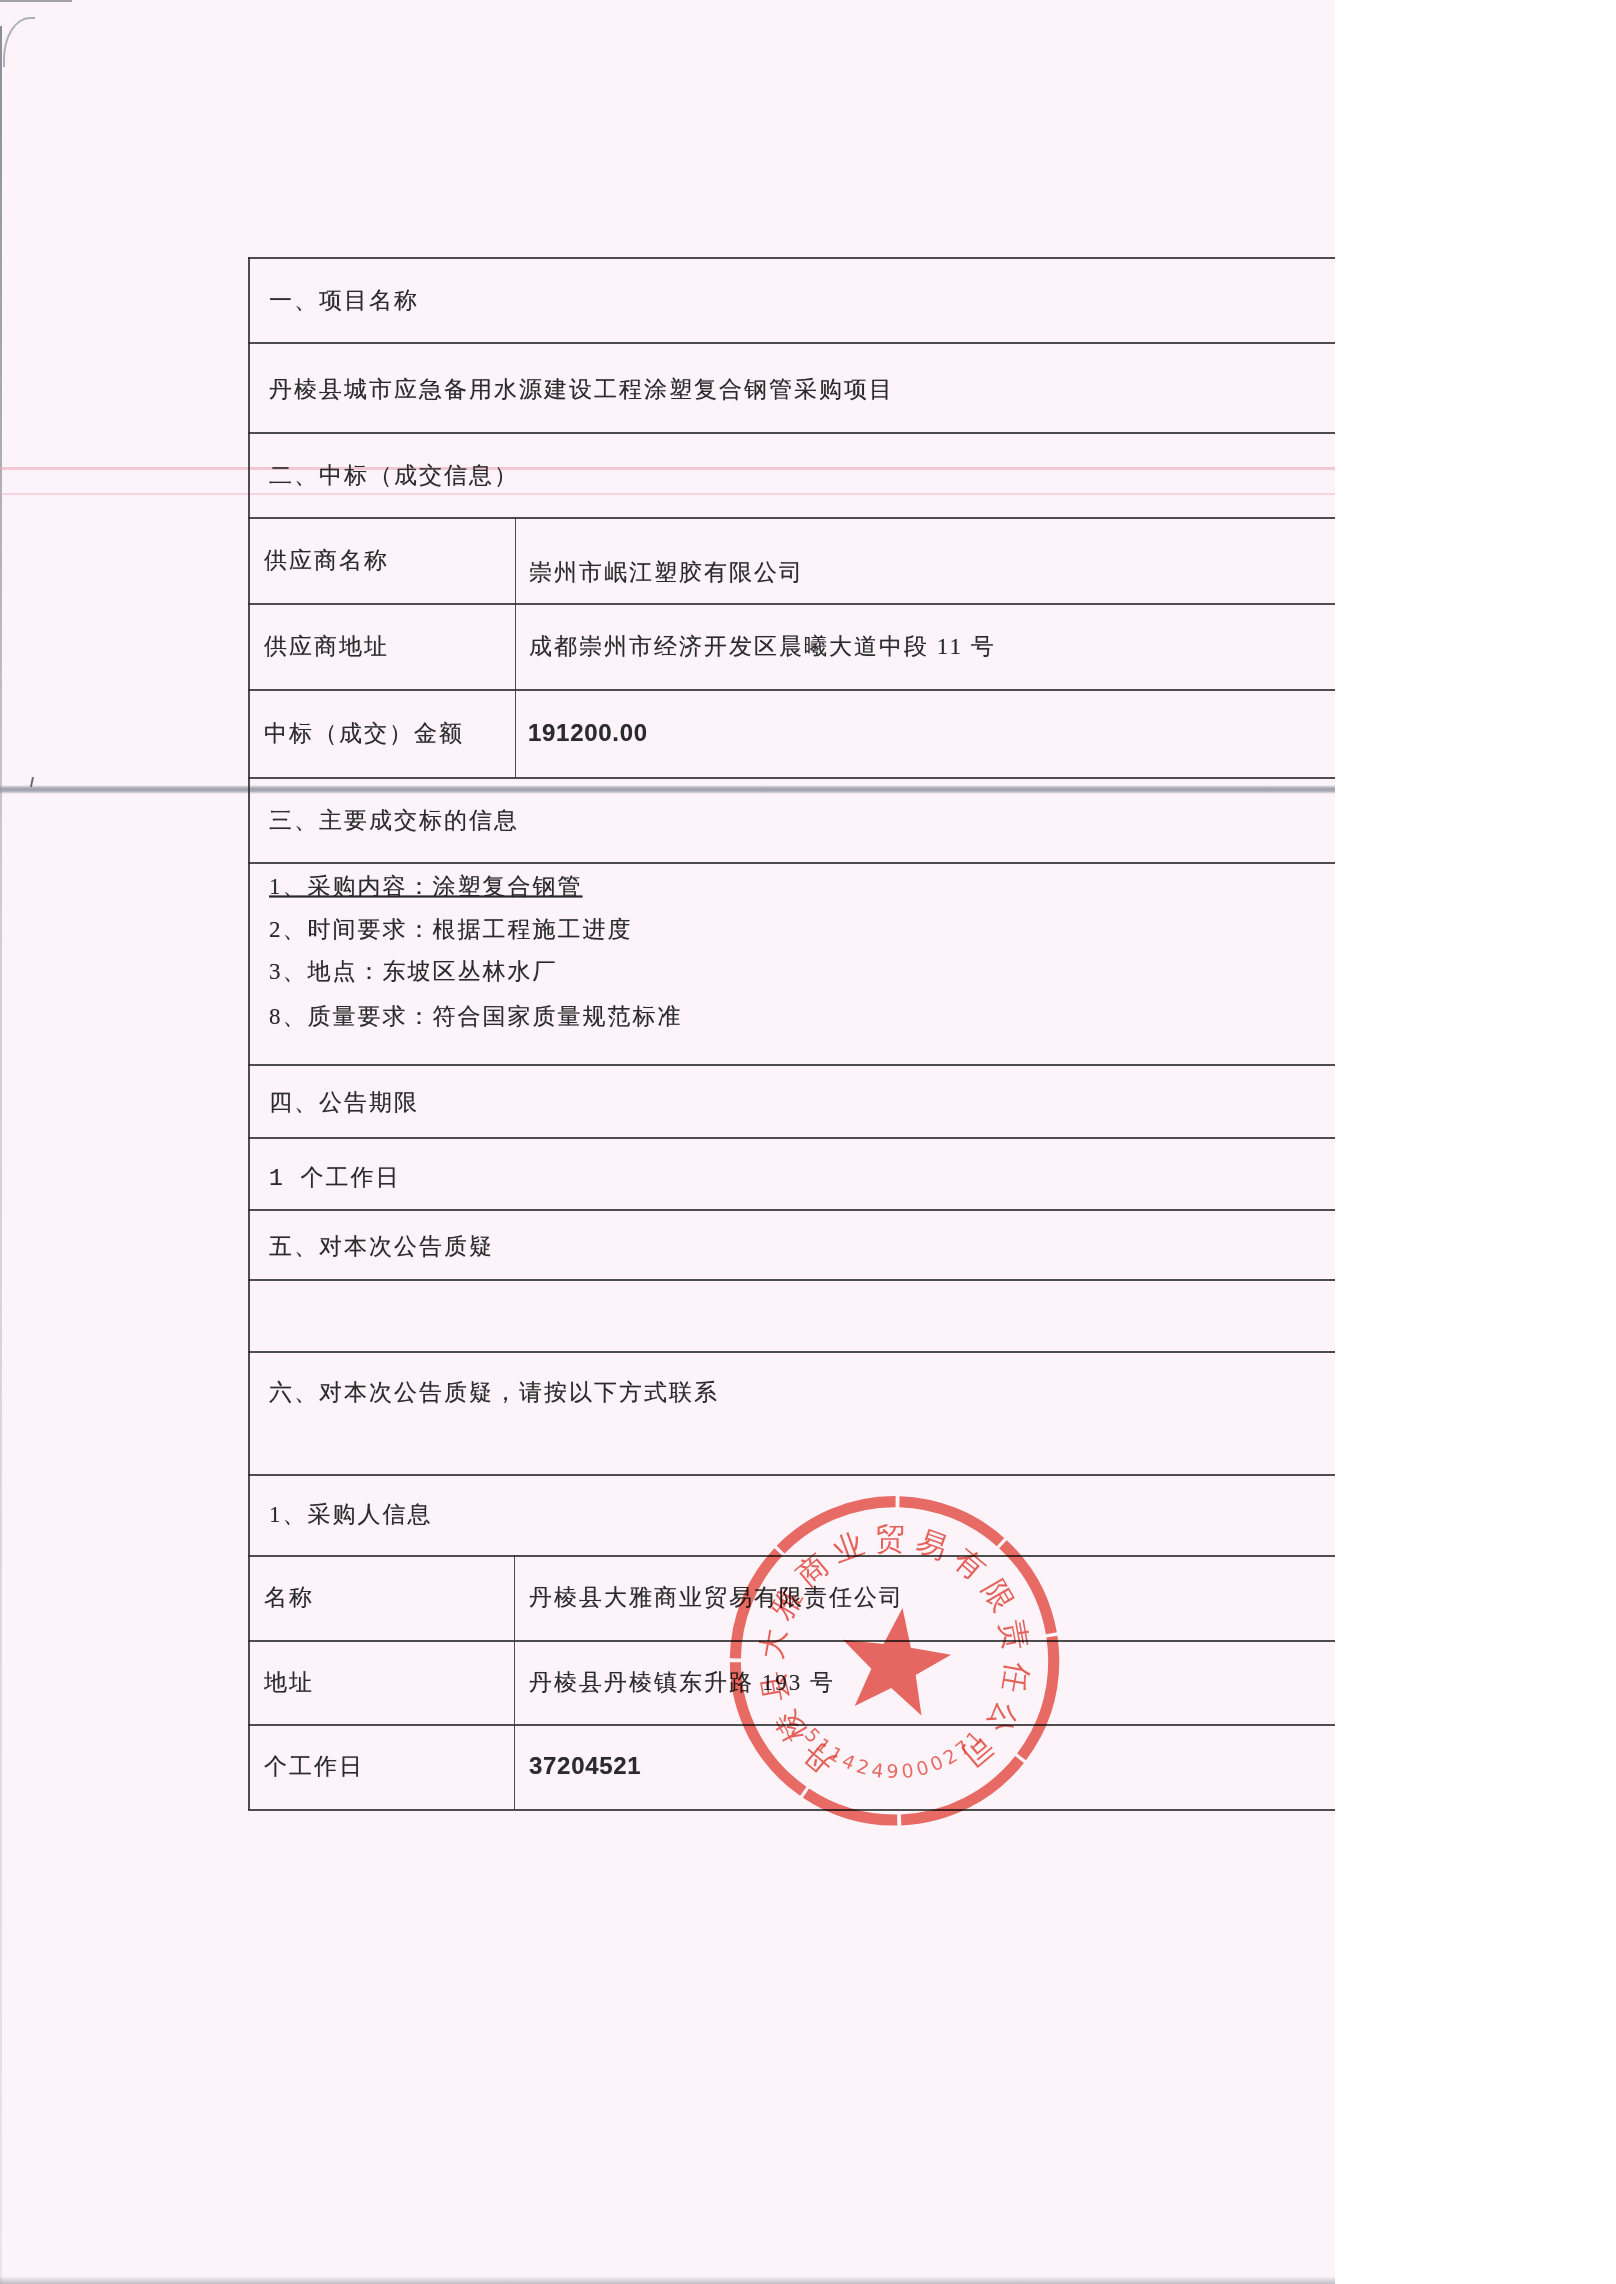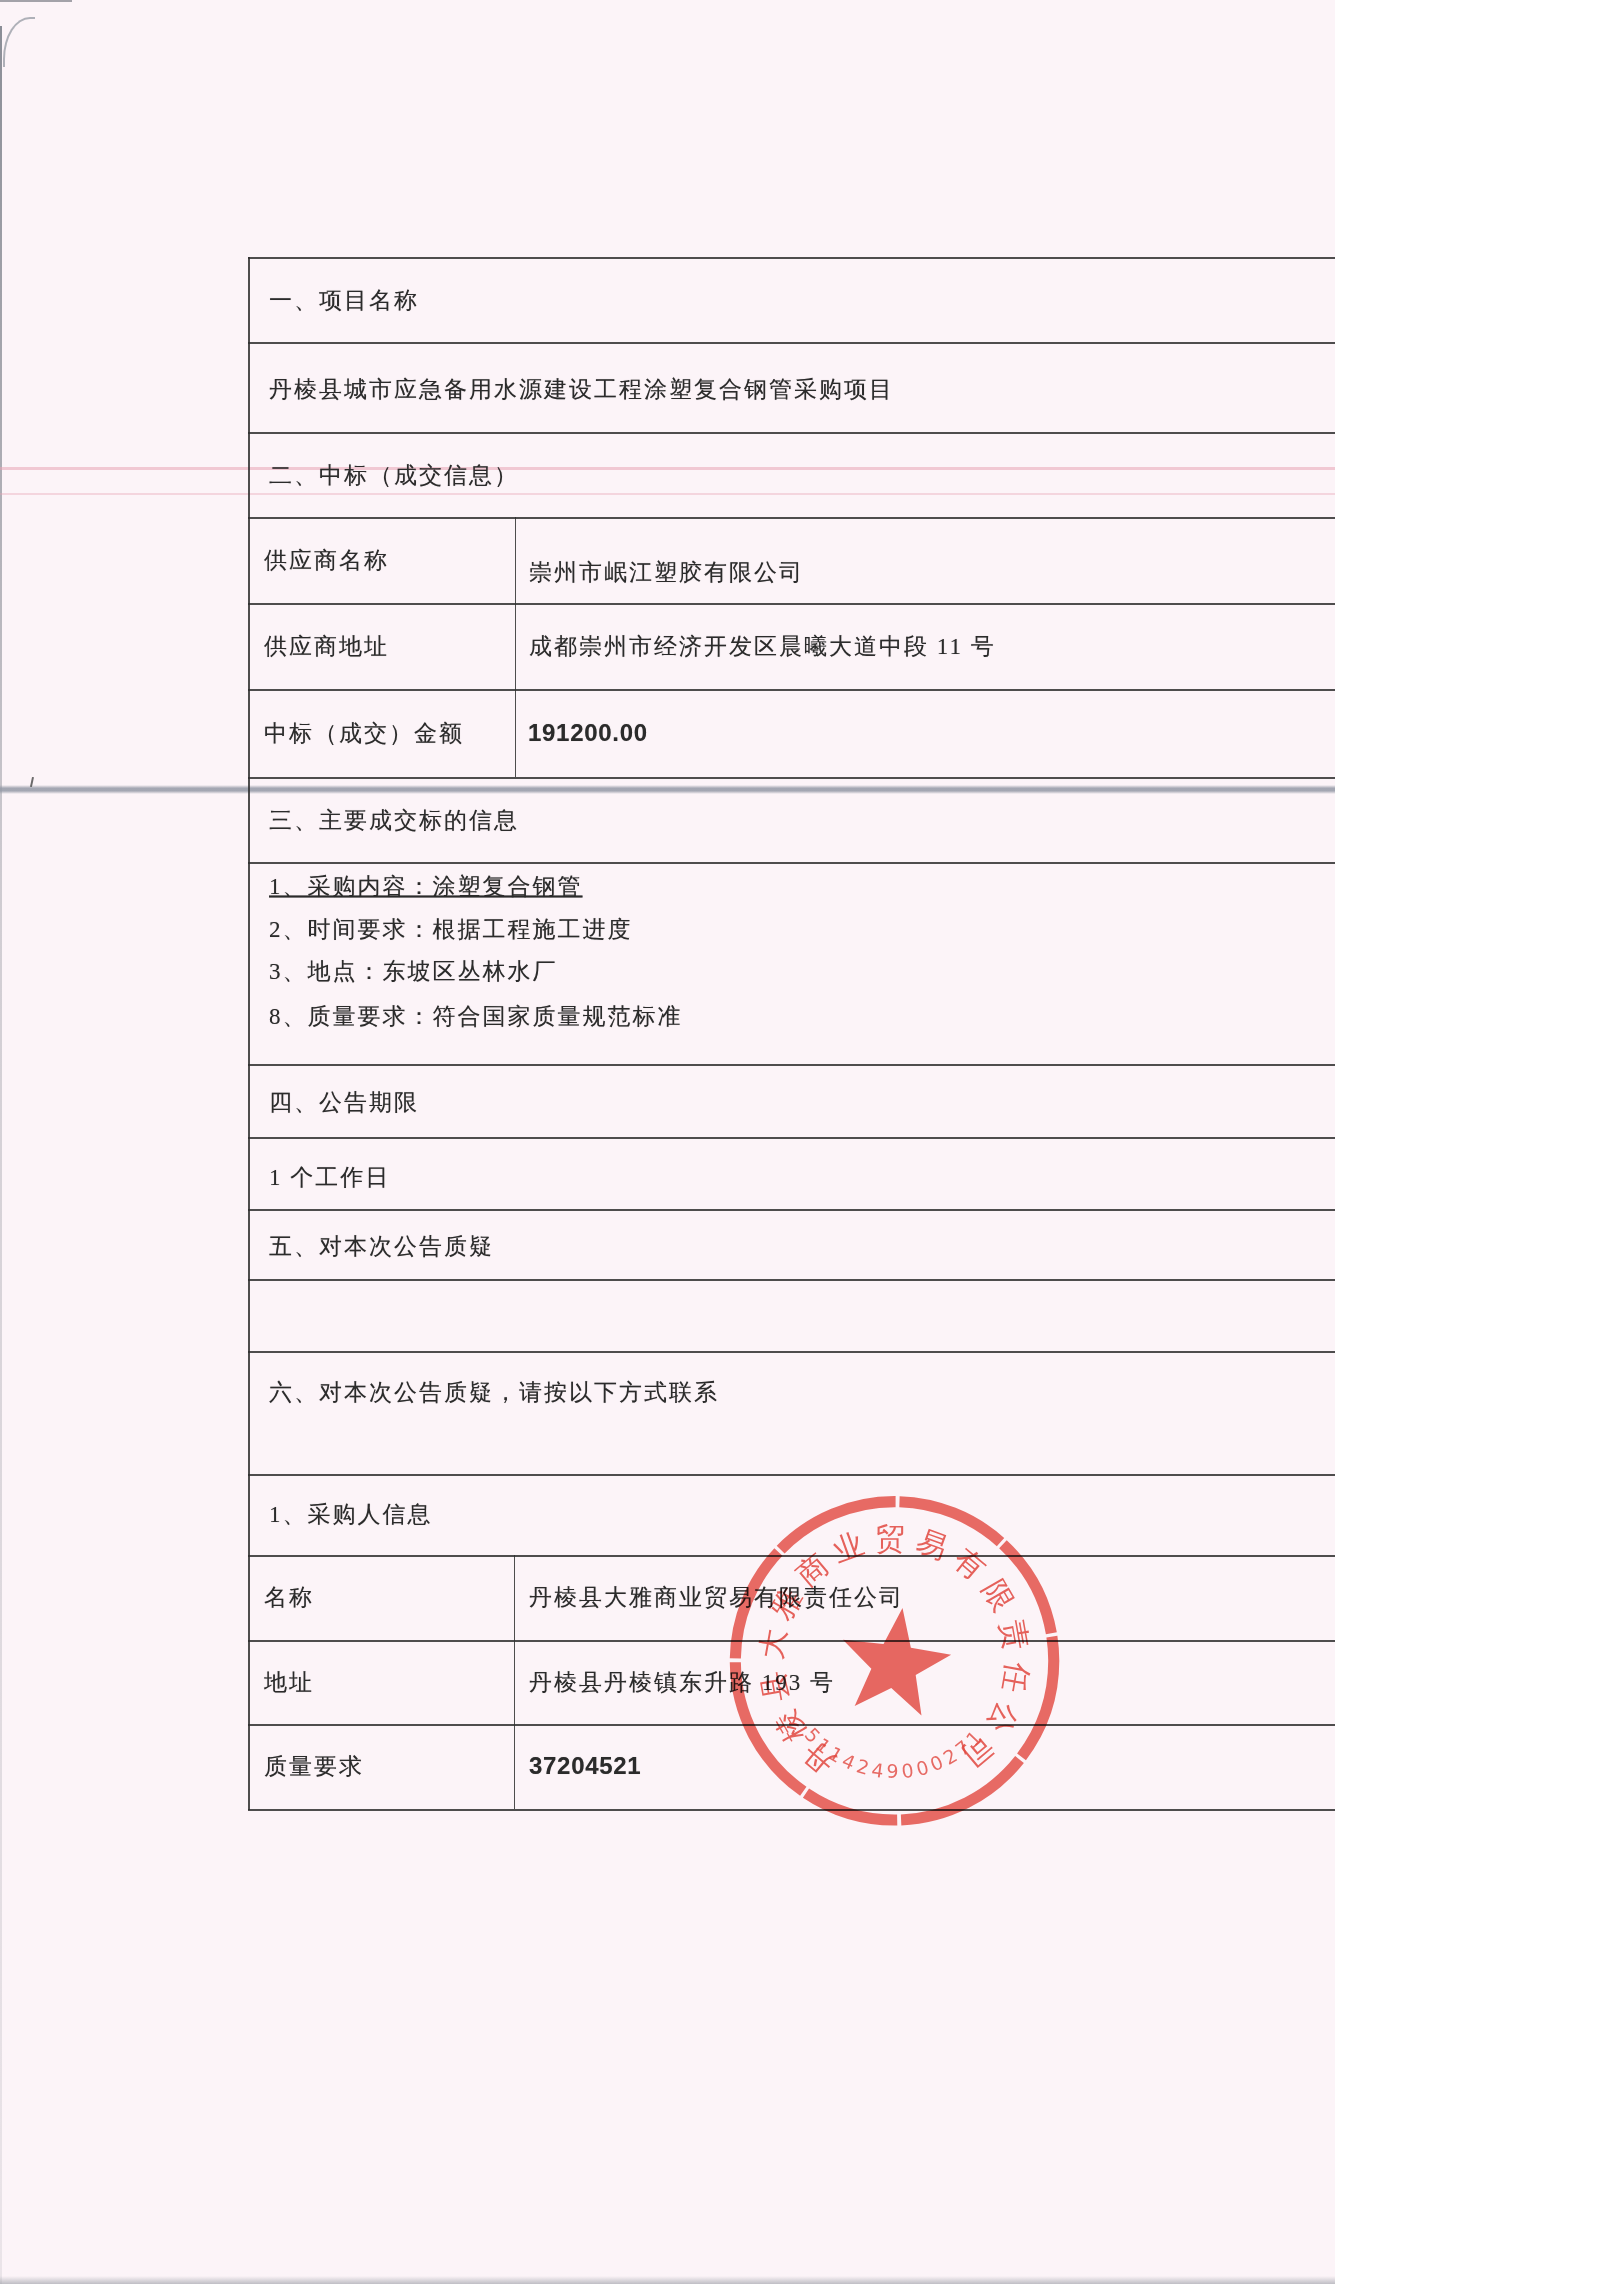--- a/index.html
+++ b/index.html
@@ -70,30 +70,30 @@
     <div class="cjk" style="left:264px;top:733px;">中标（成交）金额</div>
     <div class="cjk num" style="left:528px;top:733px;">191200.00</div>
 
     <div class="cjk" style="left:269px;top:820px;">三、主要成交标的信息</div>
     <div class="cjk" style="left:269px;top:886px;text-decoration:underline;">1、采购内容：涂塑复合钢管</div>
     <div class="cjk" style="left:269px;top:929px;">2、时间要求：根据工程施工进度</div>
     <div class="cjk" style="left:269px;top:971px;">3、地点：东坡区丛林水厂</div>
     <div class="cjk" style="left:269px;top:1016px;">8、质量要求：符合国家质量规范标准</div>
 
     <div class="cjk" style="left:269px;top:1102px;">四、公告期限</div>
-    <div class="cjk" style="left:269px;top:1177px;">1 个工作日</div>
+    <div class="cjk" style="left:269px;top:1177px;font-family:Liberation Mono, monospace;">1 个工作日</div>
     <div class="cjk" style="left:269px;top:1246px;">五、对本次公告质疑</div>
     <div class="cjk" style="left:269px;top:1392px;">六、对本次公告质疑，请按以下方式联系</div>
     <div class="cjk" style="left:269px;top:1514px;">1、采购人信息</div>
 
     <div class="cjk" style="left:264px;top:1597px;">名称</div>
     <div class="cjk" style="left:529px;top:1597px;">丹棱县大雅商业贸易有限责任公司</div>
     <div class="cjk" style="left:264px;top:1682px;">地址</div>
     <div class="cjk" style="left:529px;top:1682px;">丹棱县丹棱镇东升路 193 号</div>
-    <div class="cjk" style="left:264px;top:1766px;">质量要求</div>
+    <div class="cjk" style="left:264px;top:1766px;">个工作日</div>
     <div class="cjk num" style="left:529px;top:1766px;">37204521</div>
   </div>
 
   <svg class="stamp" viewBox="0 0 590 590">
     <circle cx="292" cy="294" r="244" fill="none" stroke-width="17" opacity="0.8" stroke-dasharray="158 5 210 6 148 5 232 6 180 5 196 6 170 5" stroke="#e23b31"></circle>
     <path id="sealTopArc" d="M 206 443 A 172 172 0 1 1 378 443" fill="none"></path>
     <text font-size="46" letter-spacing="14" opacity="0.85" fill="#e23b31">
       <textPath href="#sealTopArc" startOffset="50%" text-anchor="middle">丹棱县大雅商业贸易有限责任公司</textPath>
     </text>
     <polygon opacity="0.82" points="304.2,212.9 317.0,274.1 378.7,284.7 324.4,315.8 333.3,377.7 287.0,335.6 230.9,363.3 256.5,306.3 212.9,261.5 275.1,268.2" fill="#e23b31"></polygon>

